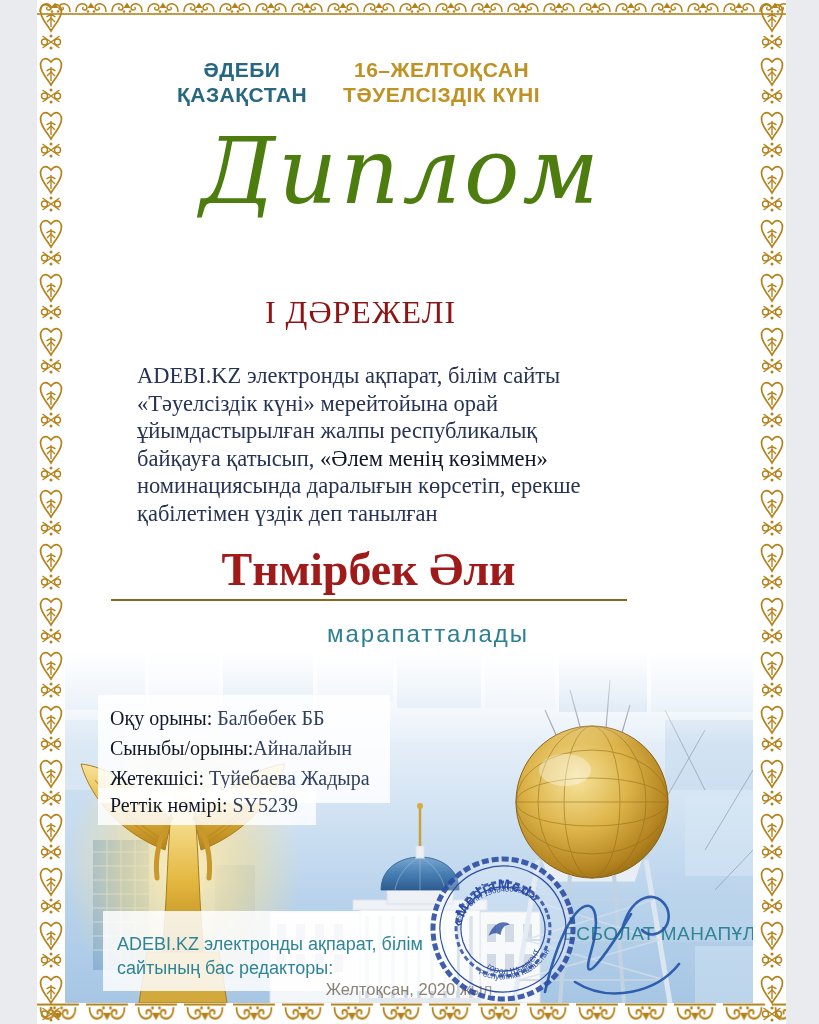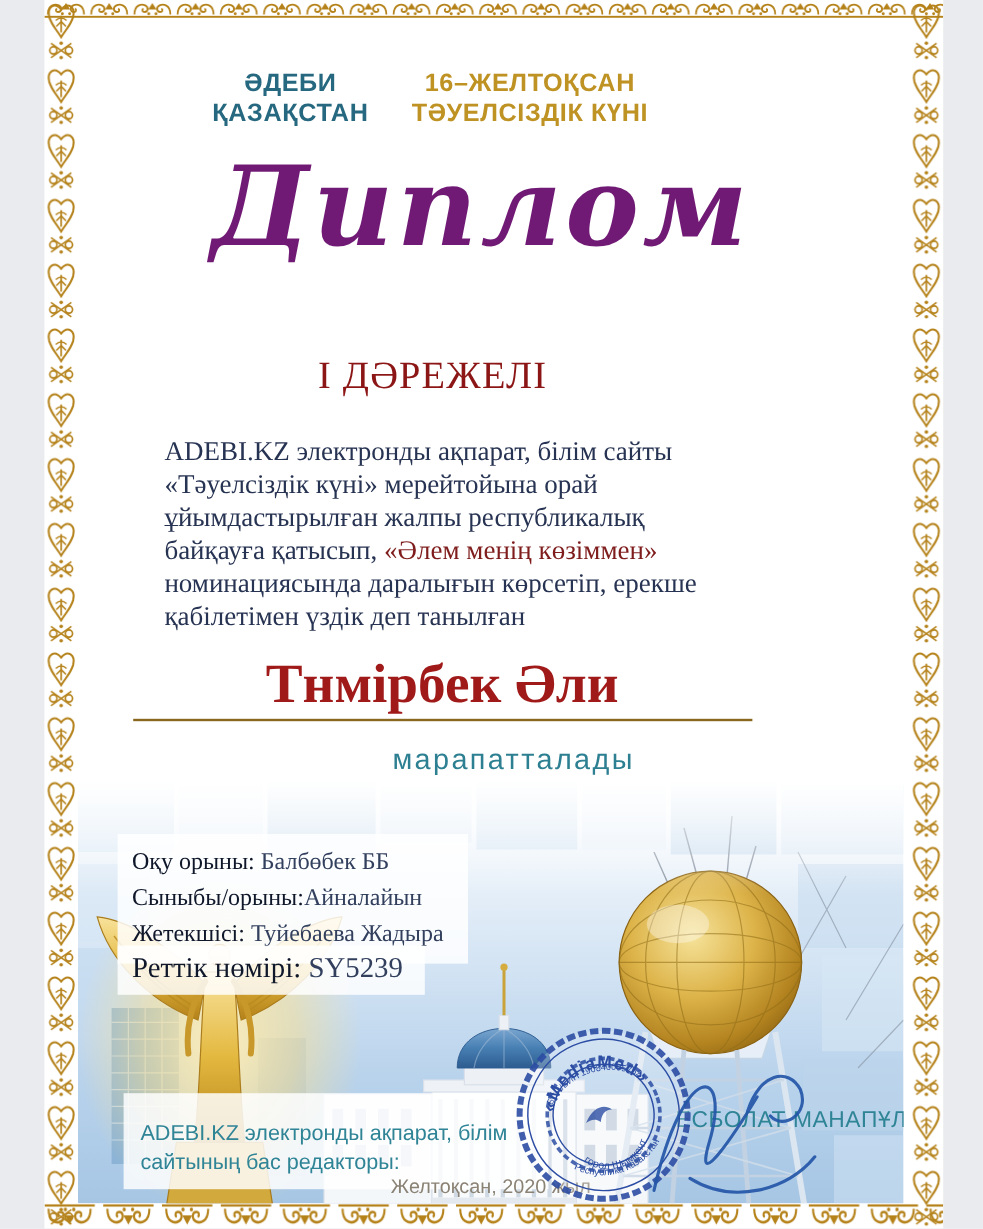--- a/index.html
+++ b/index.html
@@ -12,43 +12,43 @@
   .bd-left{left:37px;top:0;width:28px;height:1024px}
   .bd-right{left:758px;top:0;width:28px;height:1024px}
 
   .header{position:absolute;left:37px;top:57px;width:643px;display:flex;justify-content:center;gap:36px;
           font-family:"Liberation Sans",sans-serif;font-weight:bold;font-size:21px;line-height:25px;
           text-align:center;letter-spacing:.5px}
   .header .org{color:#26687f}
   .header .event{color:#bf9224}
 
   .title{position:absolute;left:37px;top:112px;width:728px;text-align:center;
-         font-family:"DejaVu Serif",serif;font-style:italic;font-weight:bold;
-         font-size:92px;line-height:120px;color:#701a75;letter-spacing:3px}
+         font-family:"DejaVu Serif",serif;font-style:italic;font-weight:normal;
+         font-size:92px;line-height:120px;color:#4d7c0f;letter-spacing:3px}
 
   .degree{position:absolute;left:37px;top:294px;width:647px;text-align:center;
           font-size:32px;color:#8c1616;letter-spacing:1px}
 
   .bodytext{position:absolute;left:137px;top:362px;width:549px;text-align:left;
             font-size:22.5px;line-height:27.5px;color:#273352}
-  .bodytext .hl{color:#7f1d1d}
+  .bodytext .hl{color:#0f172a}
 
   .namewrap{position:absolute;left:37px;top:544px;width:663px;text-align:center}
   .name{font-size:46px;font-weight:bold;color:#a11a1a;line-height:52px}
   .underline{width:516px;height:0;border-bottom:2px solid #8a671f;margin:3px auto 0}
 
   .verb{position:absolute;left:37px;top:620px;width:782px;text-align:center;
         font-family:"Liberation Sans",sans-serif;font-size:24px;color:#2d7f92;letter-spacing:2px}
 
   .scene{position:absolute;left:65px;top:650px;width:688px;height:353px;overflow:hidden}
   .scene svg.bg{position:absolute;left:0;top:0;z-index:0}
   .panel{position:absolute;background:rgba(255,255,255,.84);z-index:2}
   .panel-details{left:33px;top:45px;padding:8px 20px 10px 12px;font-size:20px;line-height:30px;color:#32405e}
   .panel .lbl{font-weight:normal;color:#0f172a}
-  .panel-serial{left:33px;top:138px;padding:6px 18px 8px 12px;font-size:24px;color:#32405e}
+  .panel-serial{left:33px;top:138px;padding:6px 18px 8px 12px;font-size:20px;color:#32405e}
   .panel-editor{left:38px;top:261px;width:332px;padding:21px 8px 11px 14px;
                 font-family:Liberation Sans, sans-serif;font-size:18px;line-height:24px;color:#2f8496}
   .signer{position:absolute;left:498px;top:273px;z-index:2;font-family:"Liberation Sans",sans-serif;
           font-size:19px;color:#2f8496;letter-spacing:.5px;white-space:nowrap}
   .date{position:absolute;left:0;top:330px;width:688px;text-align:center;z-index:2;
         font-family:"Liberation Sans",sans-serif;font-size:16.5px;color:#8a8274}
   .stampsvg{position:absolute;left:330px;top:192px;width:300px;height:161px;z-index:3;pointer-events:none}
 </style>
 </head>
 <body>

